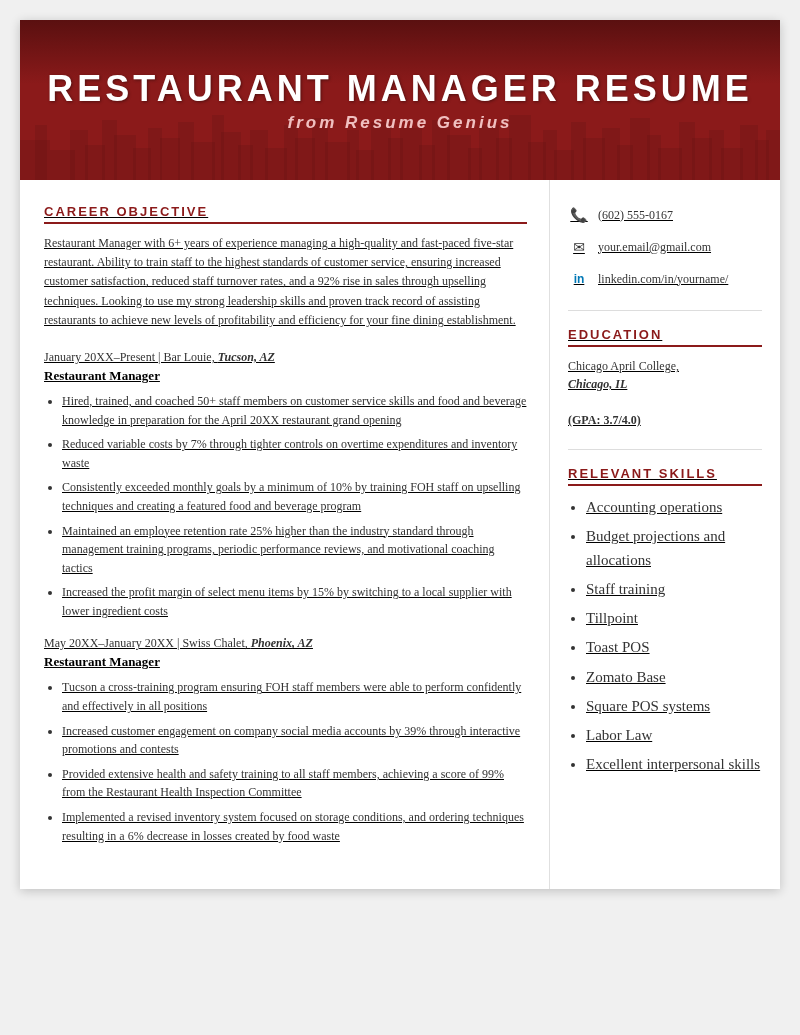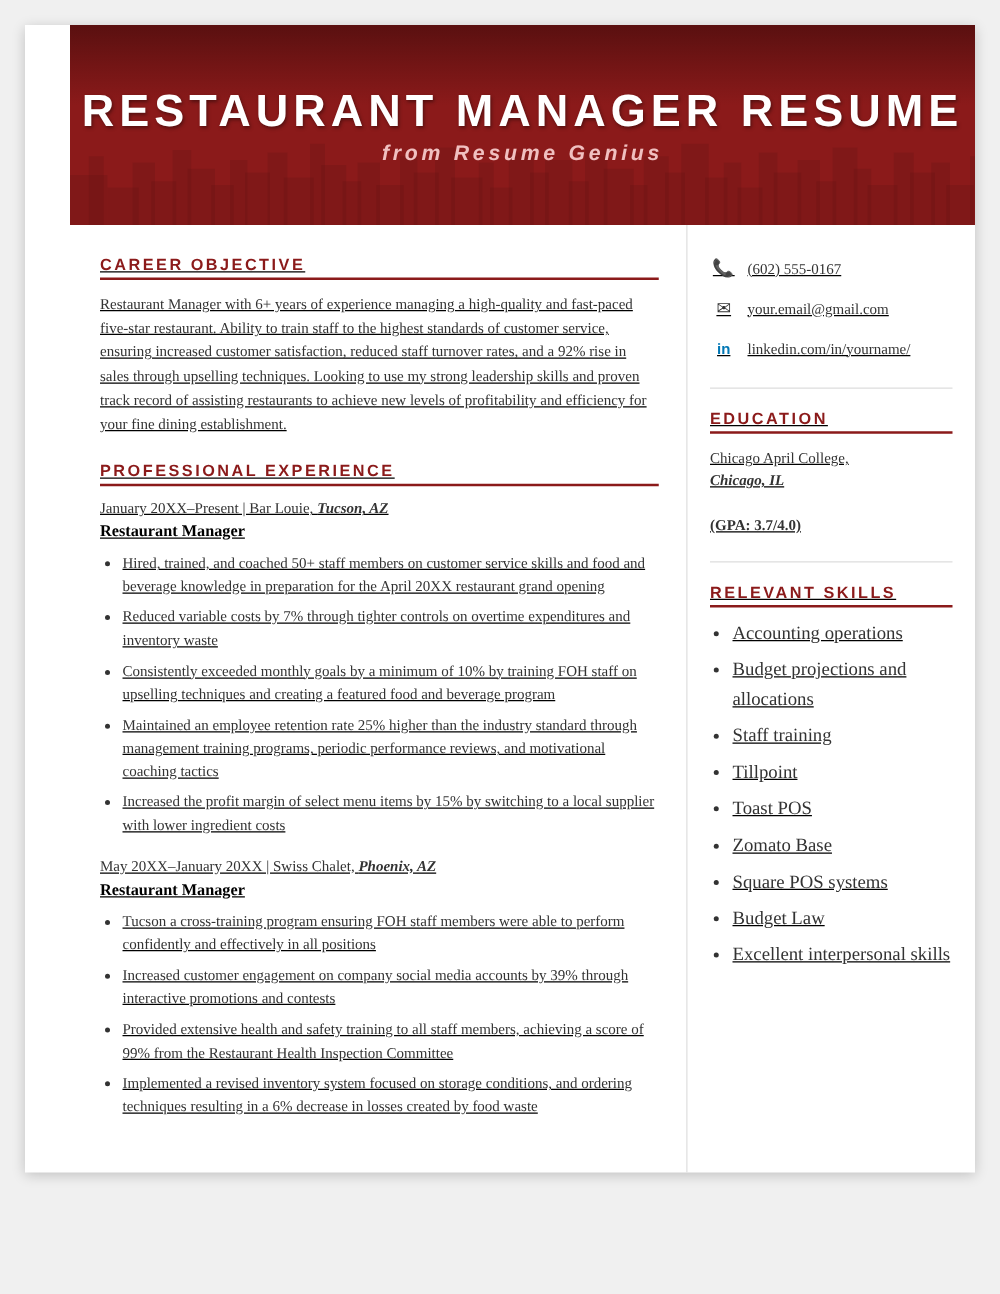--- a/index.html
+++ b/index.html
@@ -7,21 +7,20 @@
       font-family: Georgia, 'Times New Roman', serif;
       background: #f0f0f0;
       display: flex;
       justify-content: center;
       padding: 20px;
     }
     .resume-wrapper {
       width: 780px;
       background: #fff;
       box-shadow: 0 2px 10px rgba(0,0,0,0.2);
-      padding-left: 36px;
     }
     
     .header {
       position: relative;
       height: 160px;
       background: #8b1a1a;
       overflow: hidden;
       display: flex;
       flex-direction: column;
       align-items: center;
@@ -245,21 +244,20 @@
   <div class="body">
 
     <div class="main-col">
 
       <div class="section-block">
         <div class="section-heading">CAREER OBJECTIVE</div>
         <p class="objective-text">Restaurant Manager with 6+ years of experience managing a high-quality and fast-paced five-star restaurant. Ability to train staff to the highest standards of customer service, ensuring increased customer satisfaction, reduced staff turnover rates, and a 92% rise in sales through upselling techniques. Looking to use my strong leadership skills and proven track record of assisting restaurants to achieve new levels of profitability and efficiency for your fine dining establishment.</p>
       </div>
 
       <div class="section-block">
-        <div class="section-heading">PROFESSIONAL EXPERIENCE</div>
 
         <div class="job-block">
           <div class="job-header">
             <span>January 20XX–Present | Bar Louie, </span><span class="bold-italic" style="font-weight: bold; font-style: italic;">Tucson, AZ</span>
           </div>
           <div class="job-title">Restaurant Manager</div>
           <ul class="bullet-list">
             <li>Hired, trained, and coached 50+ staff members on customer service skills and food and beverage knowledge in preparation for the April 20XX restaurant grand opening</li>
             <li>Reduced variable costs by 7% through tighter controls on overtime expenditures and inventory waste</li>
             <li>Consistently exceeded monthly goals by a minimum of 10% by training FOH staff on upselling techniques and creating a featured food and beverage program</li>
@@ -318,21 +316,21 @@
       <div class="section-block">
         <div class="section-heading">RELEVANT SKILLS</div>
         <ul class="skills-list">
           <li>Accounting operations</li>
           <li>Budget projections and allocations</li>
           <li>Staff training</li>
           <li>Tillpoint</li>
           <li>Toast POS</li>
           <li>Zomato Base</li>
           <li>Square POS systems</li>
-          <li>Budget Law</li>
+          <li>Labor Law</li>
           <li>Excellent interpersonal skills</li>
         </ul>
       </div>
 
     </div>
   </div>
 
 </div>
 
 </body></html>

